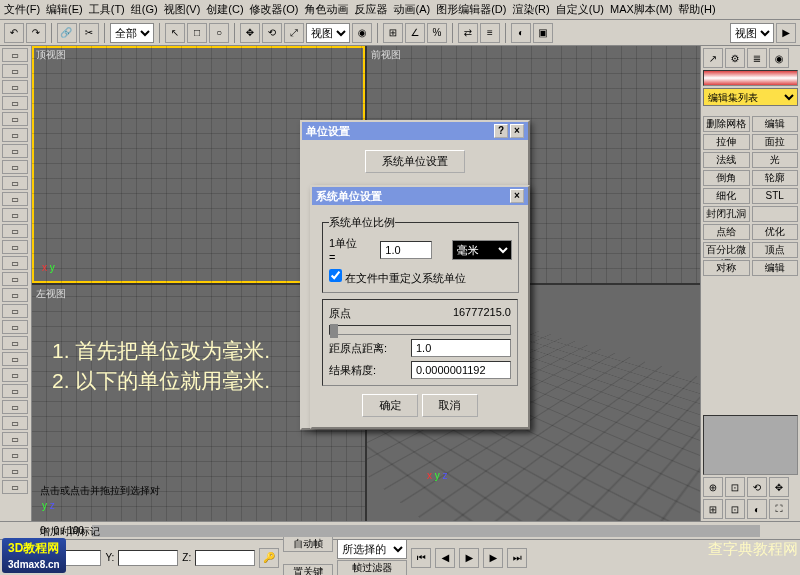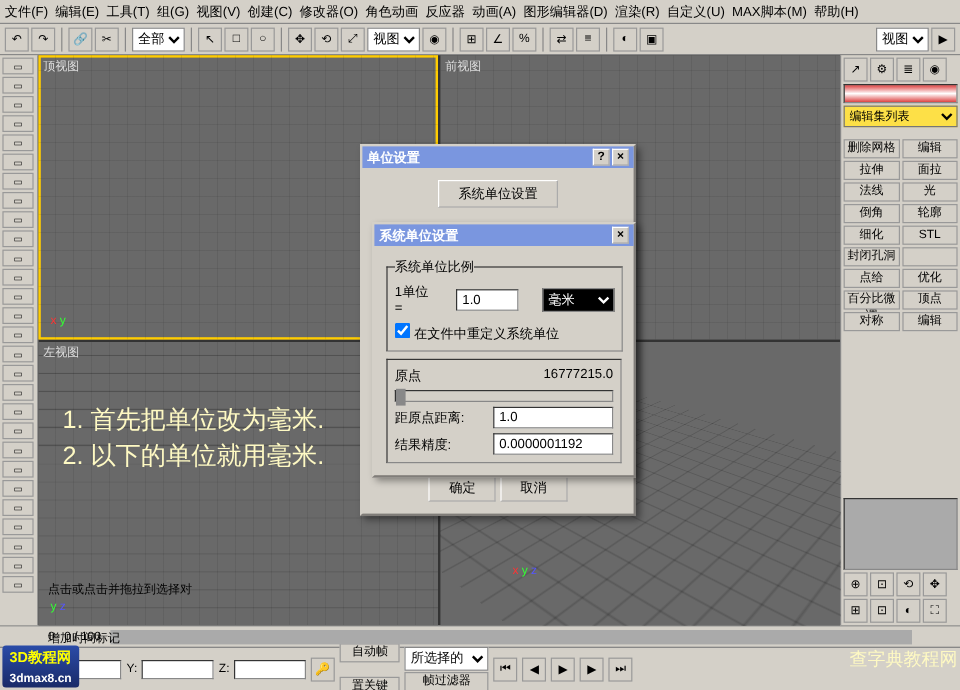--- a/index.html
+++ b/index.html
@@ -301,20 +301,24 @@
       </div>
       <div style="display:flex;justify-content:space-between;align-items:center;margin-top:4px">
         <span>距原点距离:</span>
         <div class="field" style="width:100px">1.0</div>
       </div>
       <div style="display:flex;justify-content:space-between;align-items:center;margin-top:4px">
         <span>结果精度:</span>
         <div class="field" style="width:100px">0.0000001192</div>
       </div>
     </fieldset>
+    <div style="text-align:center;margin-top:8px">
+      <button class="dbtn">确定</button>
+      <button class="dbtn">取消</button>
+    </div>
   </div>
 </div>
 
 <div class="watermark">
   <span>3D教程网</span><br>
   <span style="color:#fff;font-size:10px">3dmax8.cn</span>
 </div>
 <div class="watermark2">查字典教程网</div>
 
 </body></html>

